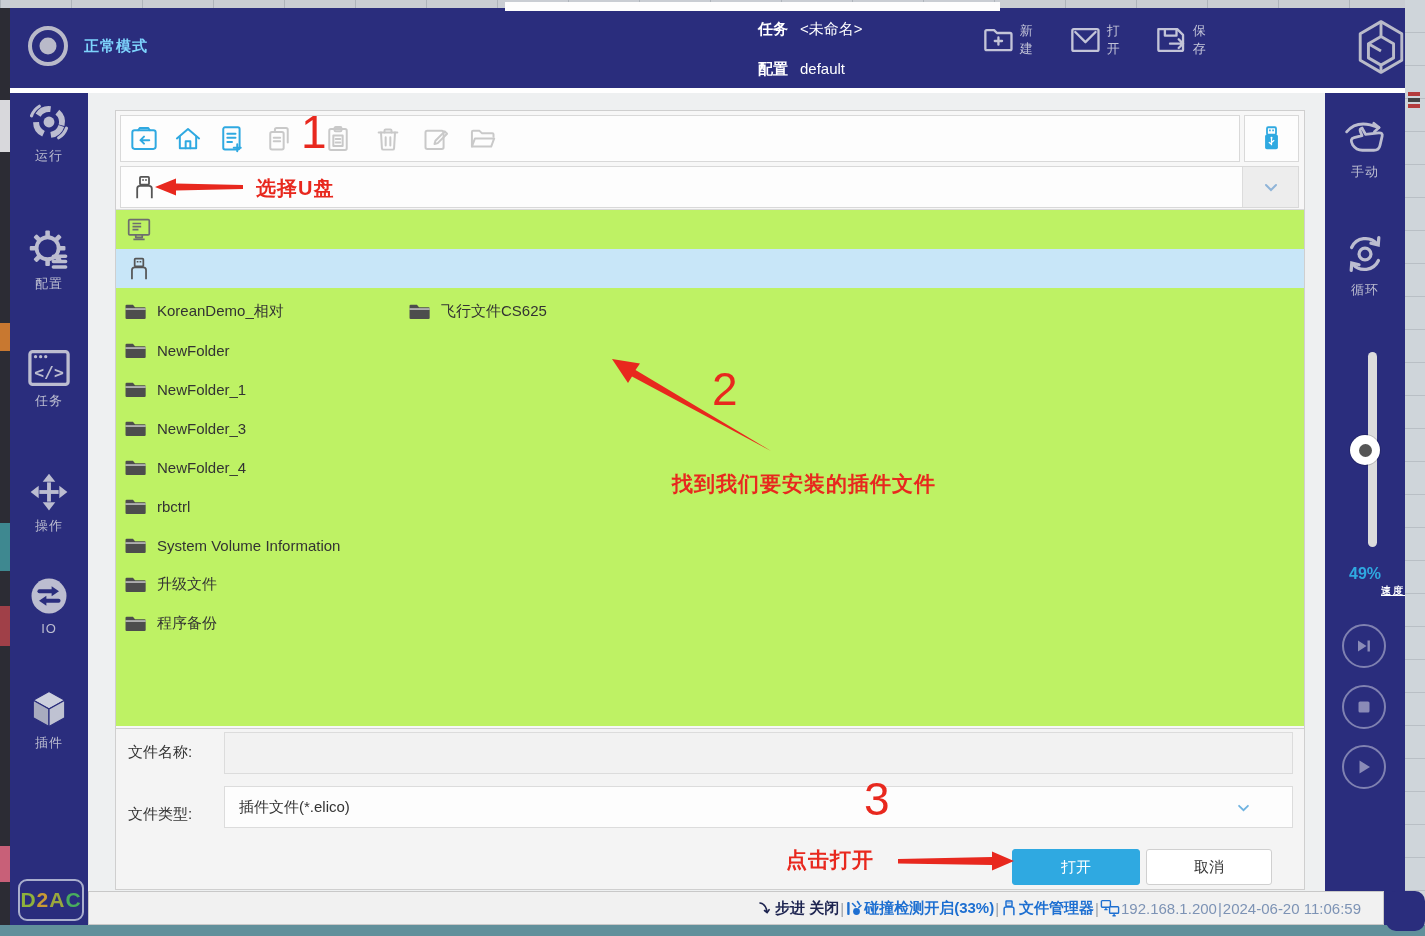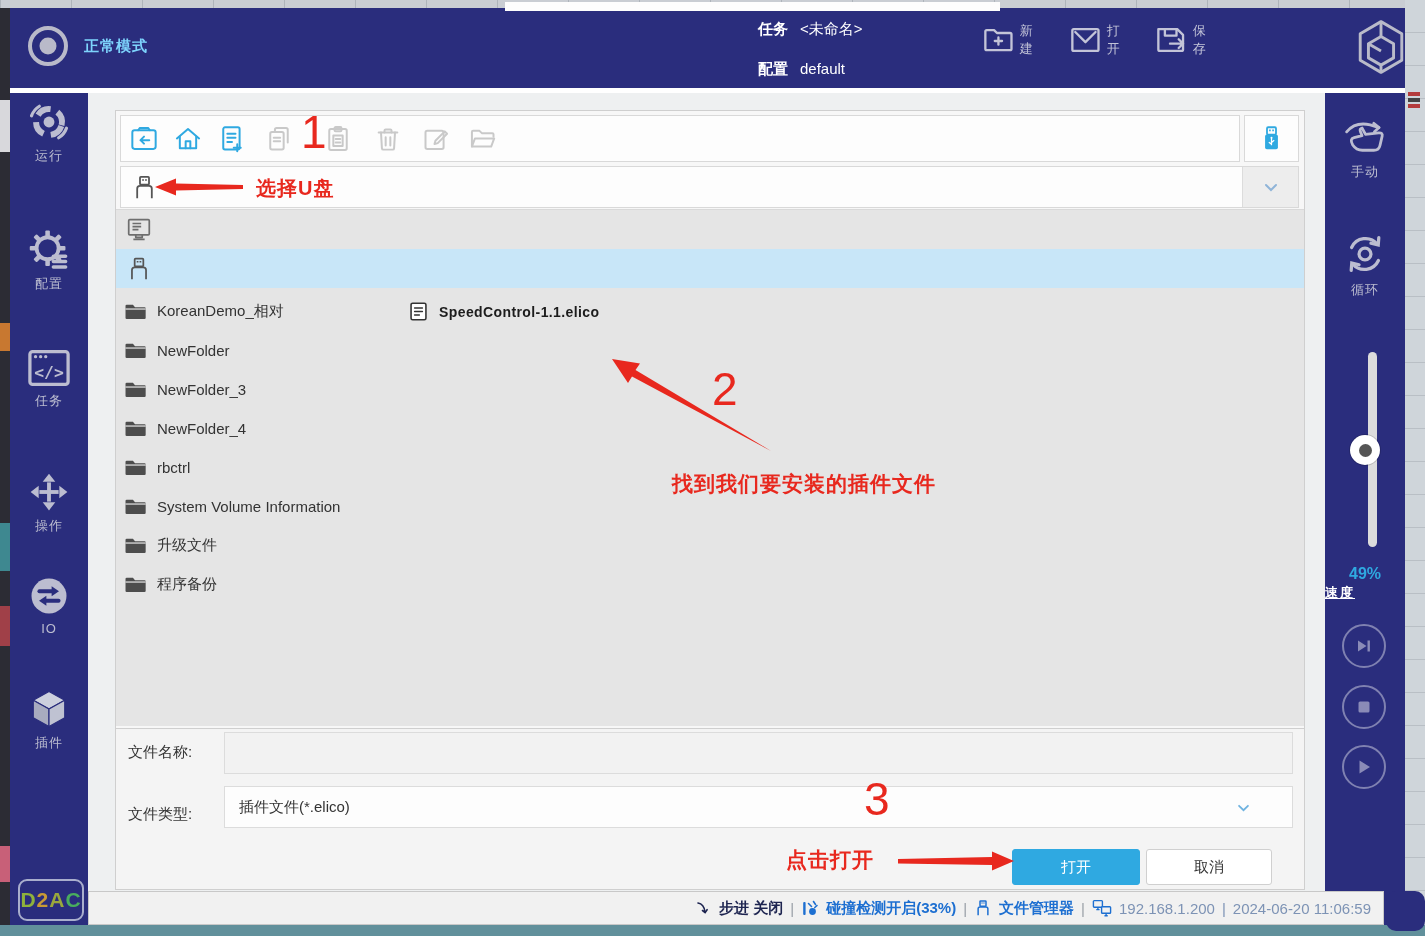--- a/index.html
+++ b/index.html
@@ -37,21 +37,21 @@
   
   .panel{left:115px;top:110px;width:1190px;height:780px;background:#f7f7f7;border:1px solid #cfcfcf;box-sizing:border-box;}
   .toolbar{left:4px;top:4px;width:1120px;height:47px;background:#fdfdfd;border:1px solid #d9d9d9;box-sizing:border-box;}
   .tico{position:absolute;top:9px;width:28px;height:28px;cursor:pointer;}
   .usbslot{left:1128px;top:4px;width:55px;height:47px;background:#fdfdfd;border:1px solid #d9d9d9;
            box-sizing:border-box;display:flex;align-items:center;justify-content:center;cursor:pointer;}
   .pathrow{left:4px;top:55px;width:1179px;height:42px;background:#fdfdfd;border:1px solid #d9d9d9;
            box-sizing:border-box;cursor:pointer;}
   .chevzone{position:absolute;right:0;top:0;width:55px;height:100%;background:#ededed;border-left:1px solid #dcdcdc;
             display:flex;align-items:center;justify-content:center;cursor:pointer;}
-  .files{left:0;right:0;top:98px;bottom:163px;background:#e5e5e5;border-top:1px solid #d9d9d9;overflow:hidden;}
+  .files{left:0;right:0;top:98px;bottom:163px;background:#bef264;border-top:1px solid #d9d9d9;overflow:hidden;}
   .driverow{position:absolute;left:0;right:0;height:39px;display:flex;align-items:center;padding-left:10px;
             box-sizing:border-box;cursor:pointer;}
   .driverow.selected{background:#c8e6f8;}
   .filecol{position:absolute;top:82px;display:flex;flex-direction:column;}
   .fitem{height:39px;display:flex;align-items:center;gap:10px;cursor:pointer;}
   .fitem .flabel{font-size:15px;color:#333;}
   .fitem.bold .flabel{font-weight:bold;font-size:14px;color:#1c1c1c;letter-spacing:.4px;}
   .fitem .ficon-file{display:none;}
   .fitem.type-file .ficon-file{display:block;}
   .formarea{left:0;right:0;top:617px;bottom:0;background:#f4f4f4;border-top:1px solid #cfcfcf;}
@@ -63,27 +63,27 @@
   .btn{position:absolute;top:120px;height:36px;border-radius:3px;font-size:15px;display:flex;align-items:center;
        justify-content:center;cursor:pointer;box-sizing:border-box;}
   .btn-open{left:896px;width:128px;background:#2fa9e1;color:#fff;border:1px solid #2fa9e1;}
   .btn-cancel{left:1030px;width:126px;background:#fff;color:#333;border:1px solid #d0d0d0;}
   
   .slidertrack{left:43px;top:259px;width:9px;height:195px;background:#dcdcdc;border-radius:5px;cursor:pointer;}
   .sliderthumb{left:25px;top:342px;width:30px;height:30px;border-radius:50%;background:#fff;cursor:grab;
                display:flex;align-items:center;justify-content:center;box-shadow:0 0 0 1px rgba(0,0,0,.15);}
   .sliderthumb::after{content:"";width:13px;height:13px;border-radius:50%;background:#555;}
   .speedv{left:0;top:472px;width:100%;text-align:center;color:#2fa9e1;font-weight:bold;font-size:16px;}
-  .speedl{left:0;top:491px;width:100%;text-align:left;color:#fff;font-weight:bold;font-size:13px;letter-spacing:2px;text-decoration:underline;}
+  .speedl{left:0;top:491px;width:100%;text-align:right;color:#fff;font-weight:bold;font-size:10px;letter-spacing:2px;text-decoration:underline;}
   .cbtn{position:absolute;left:17px;width:44px;height:44px;border-radius:50%;border:2.5px solid rgba(255,255,255,.4);
         display:flex;align-items:center;justify-content:center;color:rgba(255,255,255,.45);cursor:pointer;box-sizing:border-box;}
   
   .statusbar{left:88px;top:891px;width:1296px;height:34px;background:#f1f1f1;border:1px solid #c8c8c8;
              box-sizing:border-box;display:flex;align-items:center;justify-content:flex-end;
-             padding-right:12px;gap:7px;font-size:15px;}
+             padding-right:22px;gap:1px;font-size:15px;}
   .st-dark{color:#1d2450;font-weight:bold;}
   .st-blue{color:#1d6fd1;font-weight:bold;}
   .st-slate{color:#7d93b5;}
   .st-sep{color:#9aa0a8;font-weight:normal;}
   .navycorner{left:1386px;top:891px;width:39px;height:40px;background:#2a2d7d;border-radius:10px;}
   
   .d2ac{left:8px;top:786px;width:62px;height:38px;border:2px solid #a9aecd;border-radius:9px;
         display:flex;align-items:center;justify-content:center;font-size:21px;font-weight:bold;
         letter-spacing:1px;cursor:pointer;}
   .anno{position:absolute;color:#e8281e;z-index:61;pointer-events:none;}
@@ -378,20 +378,28 @@
             </svg>
 
             <span class="flabel">NewFolder</span>
           </div>
           <div class="fitem type-folder">
             <svg class="ic ficon-folder" width="23" height="19" viewBox="0 0 24 20">
               <path d="M1.5,4 a1.2,1.2 0 0 1 1.2,-1.2 h6.6 l2.2,2.6 h10 a1.2,1.2 0 0 1 1.2,1.2 v10.2 a1.2,1.2 0 0 1 -1.2,1.2 h-18.8 a1.2,1.2 0 0 1 -1.2,-1.2 z" fill="#4d4d4d"></path>
               <path d="M1.5,7.4 h21.2" stroke="#fff" stroke-width="1.1"></path>
             </svg>
 
+            <span class="flabel">NewFolder_1</span>
+          </div>
+          <div class="fitem type-folder">
+            <svg class="ic ficon-folder" width="23" height="19" viewBox="0 0 24 20">
+              <path d="M1.5,4 a1.2,1.2 0 0 1 1.2,-1.2 h6.6 l2.2,2.6 h10 a1.2,1.2 0 0 1 1.2,1.2 v10.2 a1.2,1.2 0 0 1 -1.2,1.2 h-18.8 a1.2,1.2 0 0 1 -1.2,-1.2 z" fill="#4d4d4d"></path>
+              <path d="M1.5,7.4 h21.2" stroke="#fff" stroke-width="1.1"></path>
+            </svg>
+
             <span class="flabel">NewFolder_3</span>
           </div>
           <div class="fitem type-folder">
             <svg class="ic ficon-folder" width="23" height="19" viewBox="0 0 24 20">
               <path d="M1.5,4 a1.2,1.2 0 0 1 1.2,-1.2 h6.6 l2.2,2.6 h10 a1.2,1.2 0 0 1 1.2,1.2 v10.2 a1.2,1.2 0 0 1 -1.2,1.2 h-18.8 a1.2,1.2 0 0 1 -1.2,-1.2 z" fill="#4d4d4d"></path>
               <path d="M1.5,7.4 h21.2" stroke="#fff" stroke-width="1.1"></path>
             </svg>
 
             <span class="flabel">NewFolder_4</span>
           </div>
@@ -423,27 +431,27 @@
             <svg class="ic ficon-folder" width="23" height="19" viewBox="0 0 24 20">
               <path d="M1.5,4 a1.2,1.2 0 0 1 1.2,-1.2 h6.6 l2.2,2.6 h10 a1.2,1.2 0 0 1 1.2,1.2 v10.2 a1.2,1.2 0 0 1 -1.2,1.2 h-18.8 a1.2,1.2 0 0 1 -1.2,-1.2 z" fill="#4d4d4d"></path>
               <path d="M1.5,7.4 h21.2" stroke="#fff" stroke-width="1.1"></path>
             </svg>
 
             <span class="flabel">程序备份</span>
           </div>
         </div>
       <div class="filecol" style="left:292px;">
 
-          <div class="fitem type-file bold">
-
-            <svg class="ic ficon-file" width="21" height="21" viewBox="0 0 24 24">
-              <rect x="3.5" y="2.5" width="17" height="19" rx="1.8" fill="#fff" stroke="#333" stroke-width="1.8"></rect>
-              <path d="M7.5,8 h9 M7.5,12 h9 M7.5,16 h5.5" stroke="#333" stroke-width="1.6" stroke-linecap="round"></path>
-            </svg>
-            <span class="flabel">SpeedControl-1.1.elico</span>
+      <div class="fitem type-folder">
+            <svg class="ic ficon-folder" width="23" height="19" viewBox="0 0 24 20">
+              <path d="M1.5,4 a1.2,1.2 0 0 1 1.2,-1.2 h6.6 l2.2,2.6 h10 a1.2,1.2 0 0 1 1.2,1.2 v10.2 a1.2,1.2 0 0 1 -1.2,1.2 h-18.8 a1.2,1.2 0 0 1 -1.2,-1.2 z" fill="#4d4d4d"></path>
+              <path d="M1.5,7.4 h21.2" stroke="#fff" stroke-width="1.1"></path>
+            </svg>
+
+            <span class="flabel">飞行文件CS625</span>
           </div>
         </div>
     </div>
 
     <div class="abs formarea">
       <div class="flabel2" style="top:14px;">文件名称:</div>
       <input class="finput" style="top: 3px;" value="">
       <div class="flabel2" style="top:76px;">文件类型:</div>
       <div class="ftype">
         <span>插件文件(*.elico)</span>

